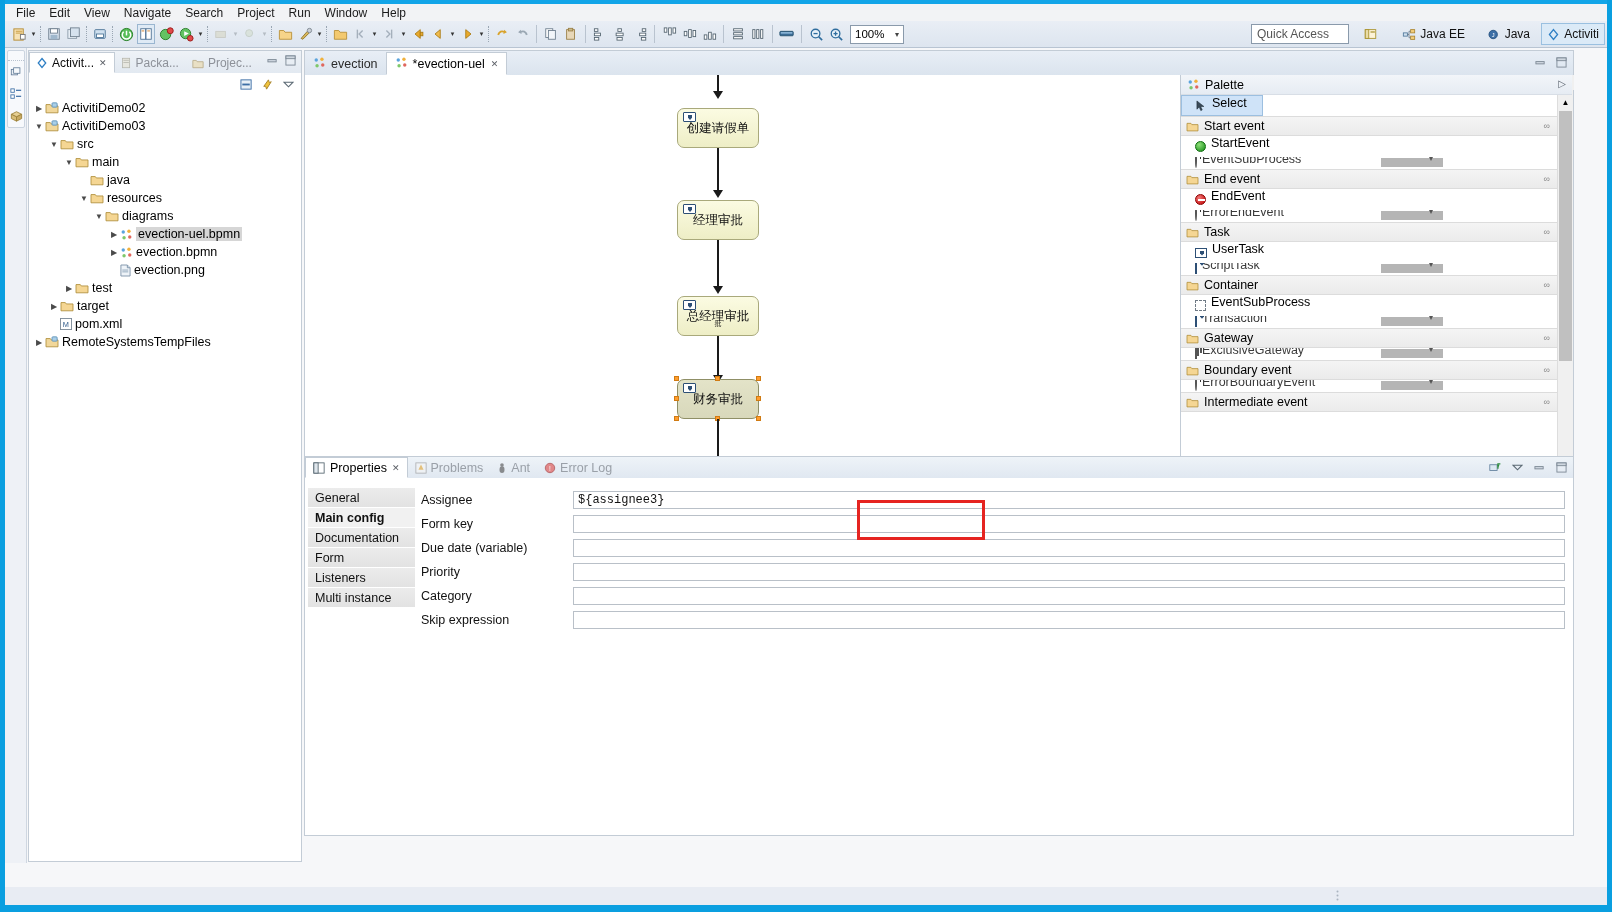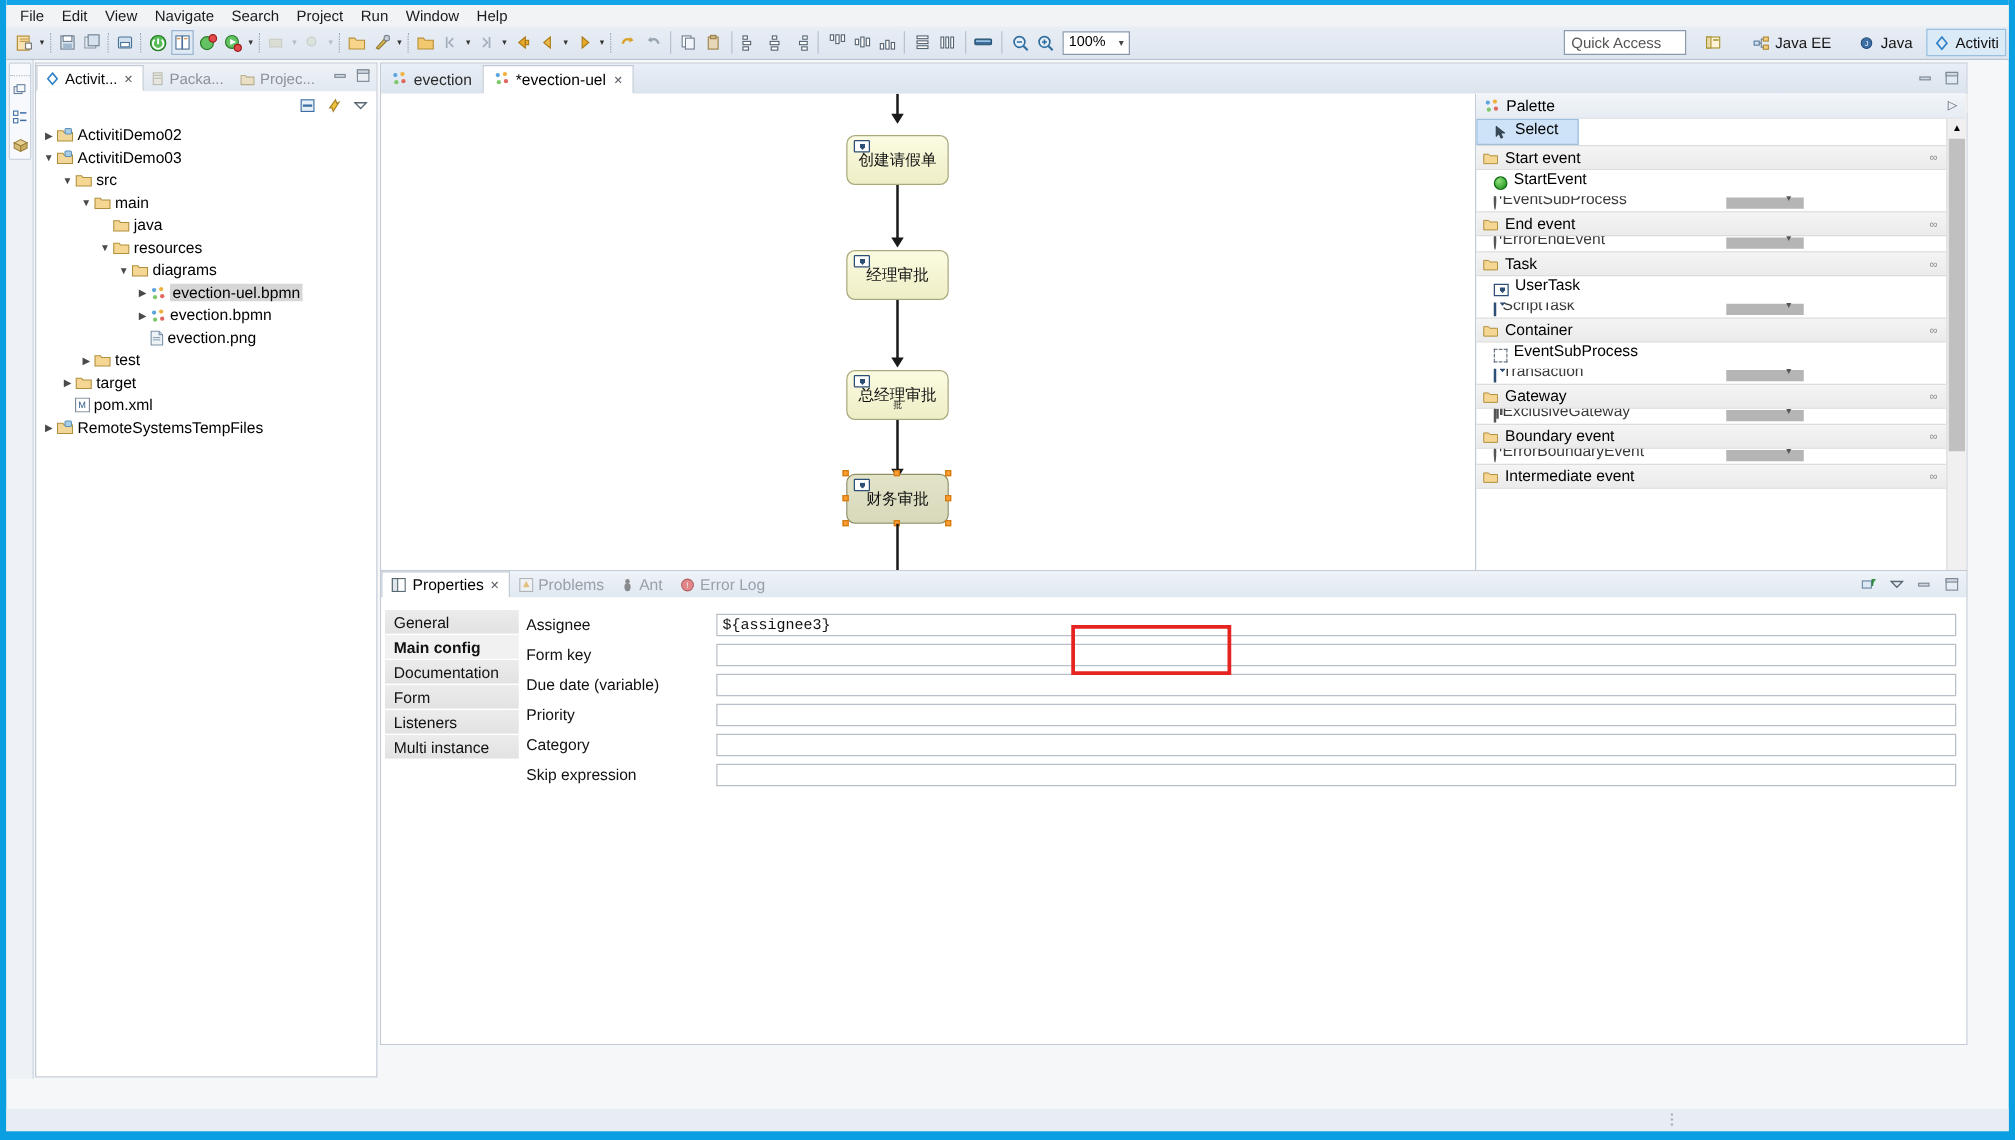--- a/index.html
+++ b/index.html
@@ -863,20 +863,26 @@
           <div class="pal-cut"><span style="display:inline-block;transform:translateY(-5px);"><span style="margin-right:5px;display:inline-block;vertical-align:middle;"><span class="i-timer"></span></span><span>EventSubProcess</span></span><span class="bar"></span></div>
           <div class="pal-group">
             <span style="margin-right: 5px; display: inline-flex;">
               <svg width="13" height="11" viewBox="0 0 16 14">
                 <path d="M1 3 h5 l1.2 1.6 H15 v8 H1 Z" fill="#f5d693" stroke="#b08f3c"></path>
               </svg>
             </span>
             <span>End event</span>
             <span class="gtoggle">∞</span>
           </div>
+          <div class="pal-item">
+            <span class="pico">
+              <span class="i-circle-red"></span>
+            </span>
+            <span>EndEvent</span>
+          </div>
           <div class="pal-cut"><span style="display:inline-block;transform:translateY(-5px);"><span style="margin-right:5px;display:inline-block;vertical-align:middle;"><span class="i-timer"></span></span><span>ErrorEndEvent</span></span><span class="bar"></span></div>
           <div class="pal-group">
             <span style="margin-right: 5px; display: inline-flex;">
               <svg width="13" height="11" viewBox="0 0 16 14">
                 <path d="M1 3 h5 l1.2 1.6 H15 v8 H1 Z" fill="#f5d693" stroke="#b08f3c"></path>
               </svg>
             </span>
             <span>Task</span>
             <span class="gtoggle">∞</span>
           </div>

